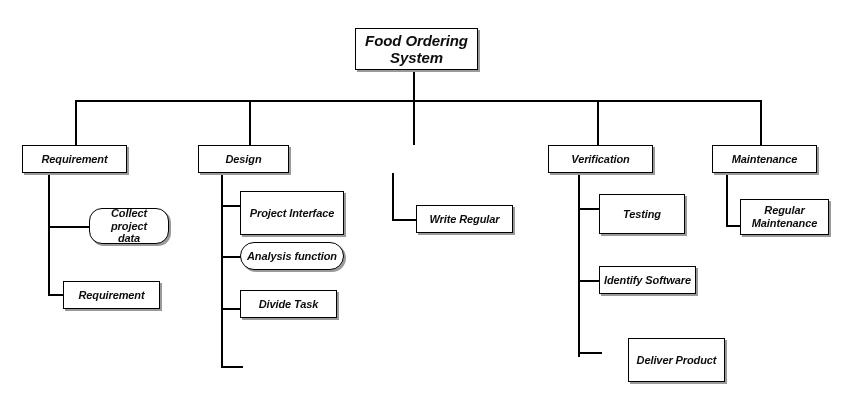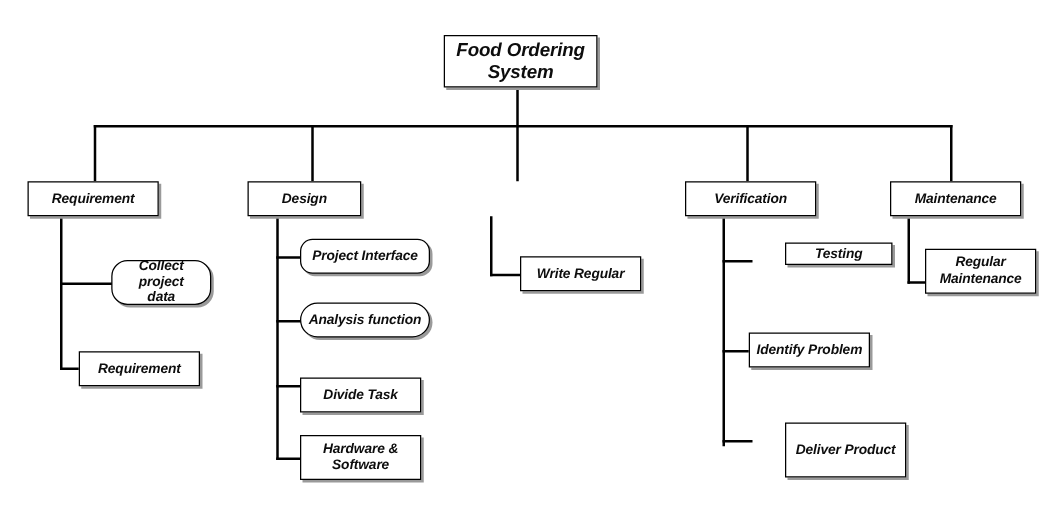--- a/index.html
+++ b/index.html
@@ -102,51 +102,47 @@
   <div class="node leaf" style="left:63px; top:281px; width:97px; height:28px;">
     <span class="label">Requirement</span>
   </div>
 
   <div class="conn v" style="left:221px; top:173px; height:195px;"></div>
   <div class="conn h" style="left:221px; top:205px; width:22px;"></div>
   <div class="conn h" style="left:221px; top:256px; width:22px;"></div>
   <div class="conn h" style="left:221px; top:308px; width:22px;"></div>
   <div class="conn h" style="left:221px; top:366px; width:22px;"></div>
 
-  <div class="node leaf" style="left:240px; top:191px; width:104px; height:28px;border-radius:10px;">
+  <div class="node leaf" style="left:240px; top:191px; width:104px; height:44px;">
     <span class="label">Project Interface</span>
   </div>
   <div class="node leaf" style="left:240px; top:242px; width:104px; height:28px;border-radius:14px;">
     <span class="label">Analysis function</span>
   </div>
-  <div class="node leaf" style="left:240px; top:302px; width:97px; height:28px;">
+  <div class="node leaf" style="left:240px; top:290px; width:97px; height:28px;">
     <span class="label">Divide Task</span>
-  </div>
-  <div class="node leaf" style="left:240px; top:348px; width:97px; height:36px;">
-    <span class="label">Hardware &amp;
-Software</span>
   </div>
 
   <div class="conn v" style="left:392px; top:173px; height:48px;"></div>
   <div class="conn h" style="left:392px; top:219px; width:26px;"></div>
 
   <div class="node leaf" style="left:416px; top:205px; width:97px; height:28px;">
     <span class="label">Write Regular</span>
   </div>
 
   <div class="conn v" style="left:578px; top:173px; height:184px;"></div>
   <div class="conn h" style="left:578px; top:208px; width:24px;"></div>
   <div class="conn h" style="left:578px; top:280px; width:24px;"></div>
   <div class="conn h" style="left:578px; top:352px; width:24px;"></div>
 
-  <div class="node leaf" style="left:628px; top:194px; width:86px; height:18px;">
+  <div class="node leaf" style="left:599px; top:194px; width:86px; height:40px;">
     <span class="label">Testing</span>
   </div>
   <div class="node leaf" style="left:599px; top:266px; width:97px; height:28px;">
-    <span class="label">Identify Problem</span>
+    <span class="label">Identify Software</span>
   </div>
   <div class="node leaf" style="left:628px; top:338px; width:97px; height:44px;">
     <span class="label">Deliver Product</span>
   </div>
 
   <div class="conn v" style="left:726px; top:173px; height:54px;"></div>
   <div class="conn h" style="left:726px; top:225px; width:22px;"></div>
 
   <div class="node leaf" style="left:740px; top:199px; width:89px; height:36px;">
     <span class="label">Regular

